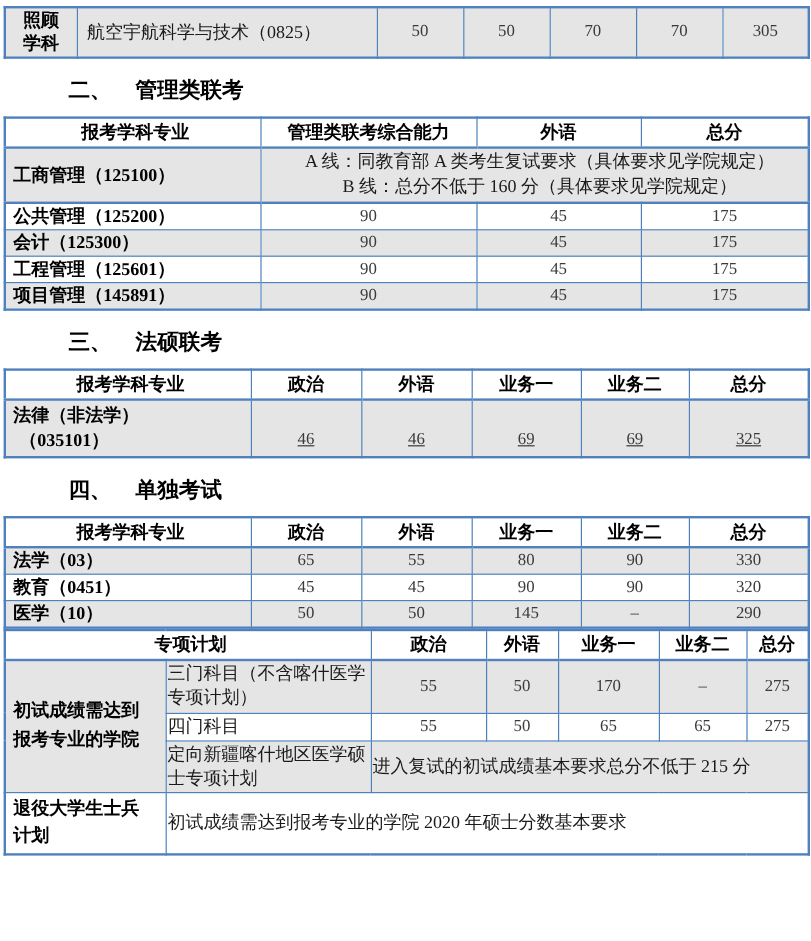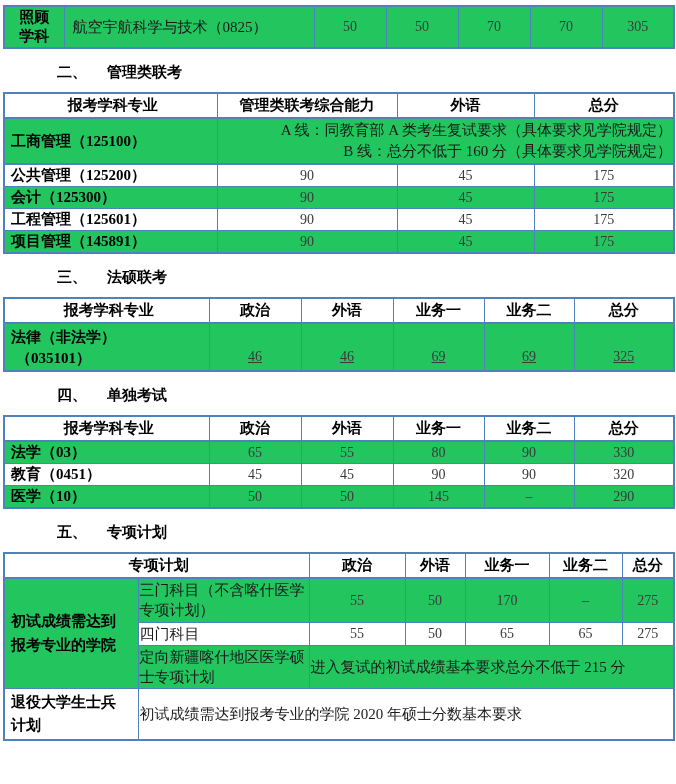--- a/index.html
+++ b/index.html
@@ -14,27 +14,27 @@
     border:2px solid #4F81BD;
   }
   .t td, .t th { border:1px solid #4F81BD; overflow:hidden; box-sizing:border-box; }
 
   .hdr th {
     font-weight:bold; font-size:15px; text-align:center; padding:2px;
     border-bottom-width:2px; height:24px; color:#000;
   }
   .hdr th.lblh { text-align:center; padding-left:6px; }
 
-  .band { background:#22c55e; }
+  .band { background:#e5e5e5; }
 
   .lbl  { font-weight:bold; font-size:15px; text-align:left; padding:1px 4px 1px 6px; color:#000; }
   .num  { font-size:14px; text-align:center; color:#3a3a3a; line-height:1.25; }
   .subj { font-size:15px; padding-left:8px; }
   .note { font-size:15px; text-align:left; line-height:20px; }
-  .note.left { text-align:right; padding-left:10px; }
+  .note.left { text-align:center; padding-left:10px; }
   .blk  { display:block; line-height:21px; }
   .code { display:block; padding-left:5px; }
 
   .low    { vertical-align:bottom; padding-bottom:5px;text-decoration:underline; }
   .toplbl { vertical-align:top; padding-top:3px; }
   .grp    { font-weight:bold; font-size:15px; color:#000; text-align:left;
             vertical-align:middle; padding:2px 14px 2px 6px; line-height:24px; }
   .vetlbl { font-weight:bold; font-size:15px; color:#000; text-align:left;
             vertical-align:middle; padding:2px 16px 2px 6px; line-height:23px; }
 
@@ -43,21 +43,21 @@
   .t2 tr.sp   { height:44px; }
   .t2 tr.r    { height:22px; }
   .t2 tr.sp td{ border-bottom-width:2px; }
   .t3 tr.r    { height:46px; }
   .t4 tr.r    { height:22px; }
   .t5 tr.r1   { height:44px; }
   .t5 tr.r2   { height:20px; }
   .t5 tr.r3   { height:38px; }
   .t5 tr.r4   { height:50px; }
 
-  .sect { font-weight:bold; font-size:15px; color:#000; margin:14px 0 10px 57px; }
+  .sect { font-weight:bold; font-size:18px; color:#000; margin:14px 0 10px 57px; }
   .sect .st { margin-left:20px; }
 </style>
 </head>
 <body>
 
 <div class="page">
 
   <table class="t t1">
     <colgroup>
         <col style="width:60px">
@@ -211,23 +211,20 @@
       <td class="lbl">医学（10）</td>
       <td class="num">50</td>
       <td class="num">50</td>
       <td class="num">145</td>
       <td class="num">–</td>
       <td class="num">290</td>
     </tr>
   </tbody>
     </table>
 
-  <div class="sect">
-    <span>五、</span><span class="st">专项计划</span>
-  </div>
 
   <table class="t t5">
     <colgroup>
         <col style="width:134px">
         <col style="width:171px">
         <col style="width:96px">
         <col style="width:60px">
         <col style="width:84px">
         <col style="width:73px">
         <col style="width:52px">

